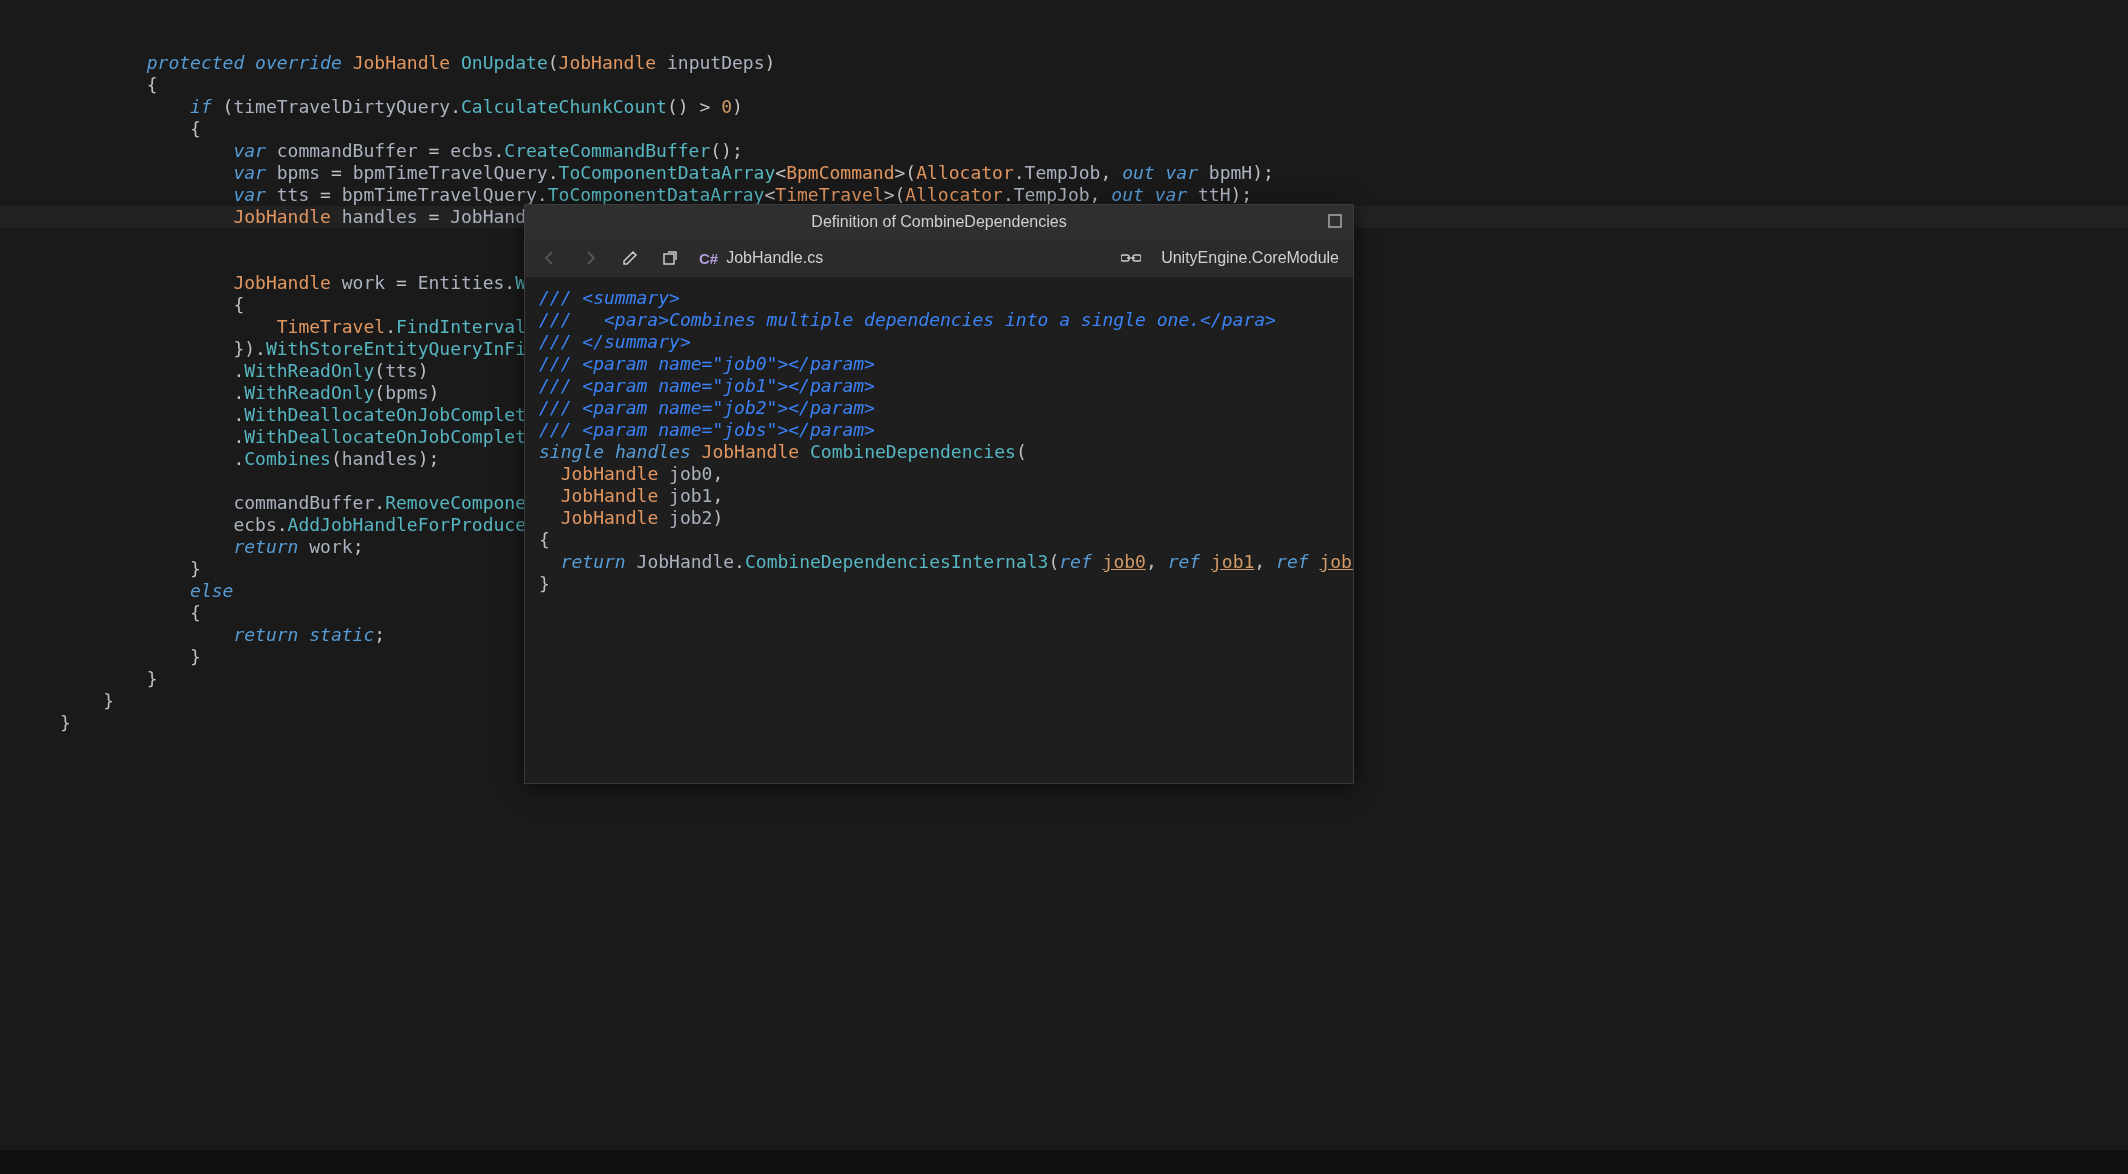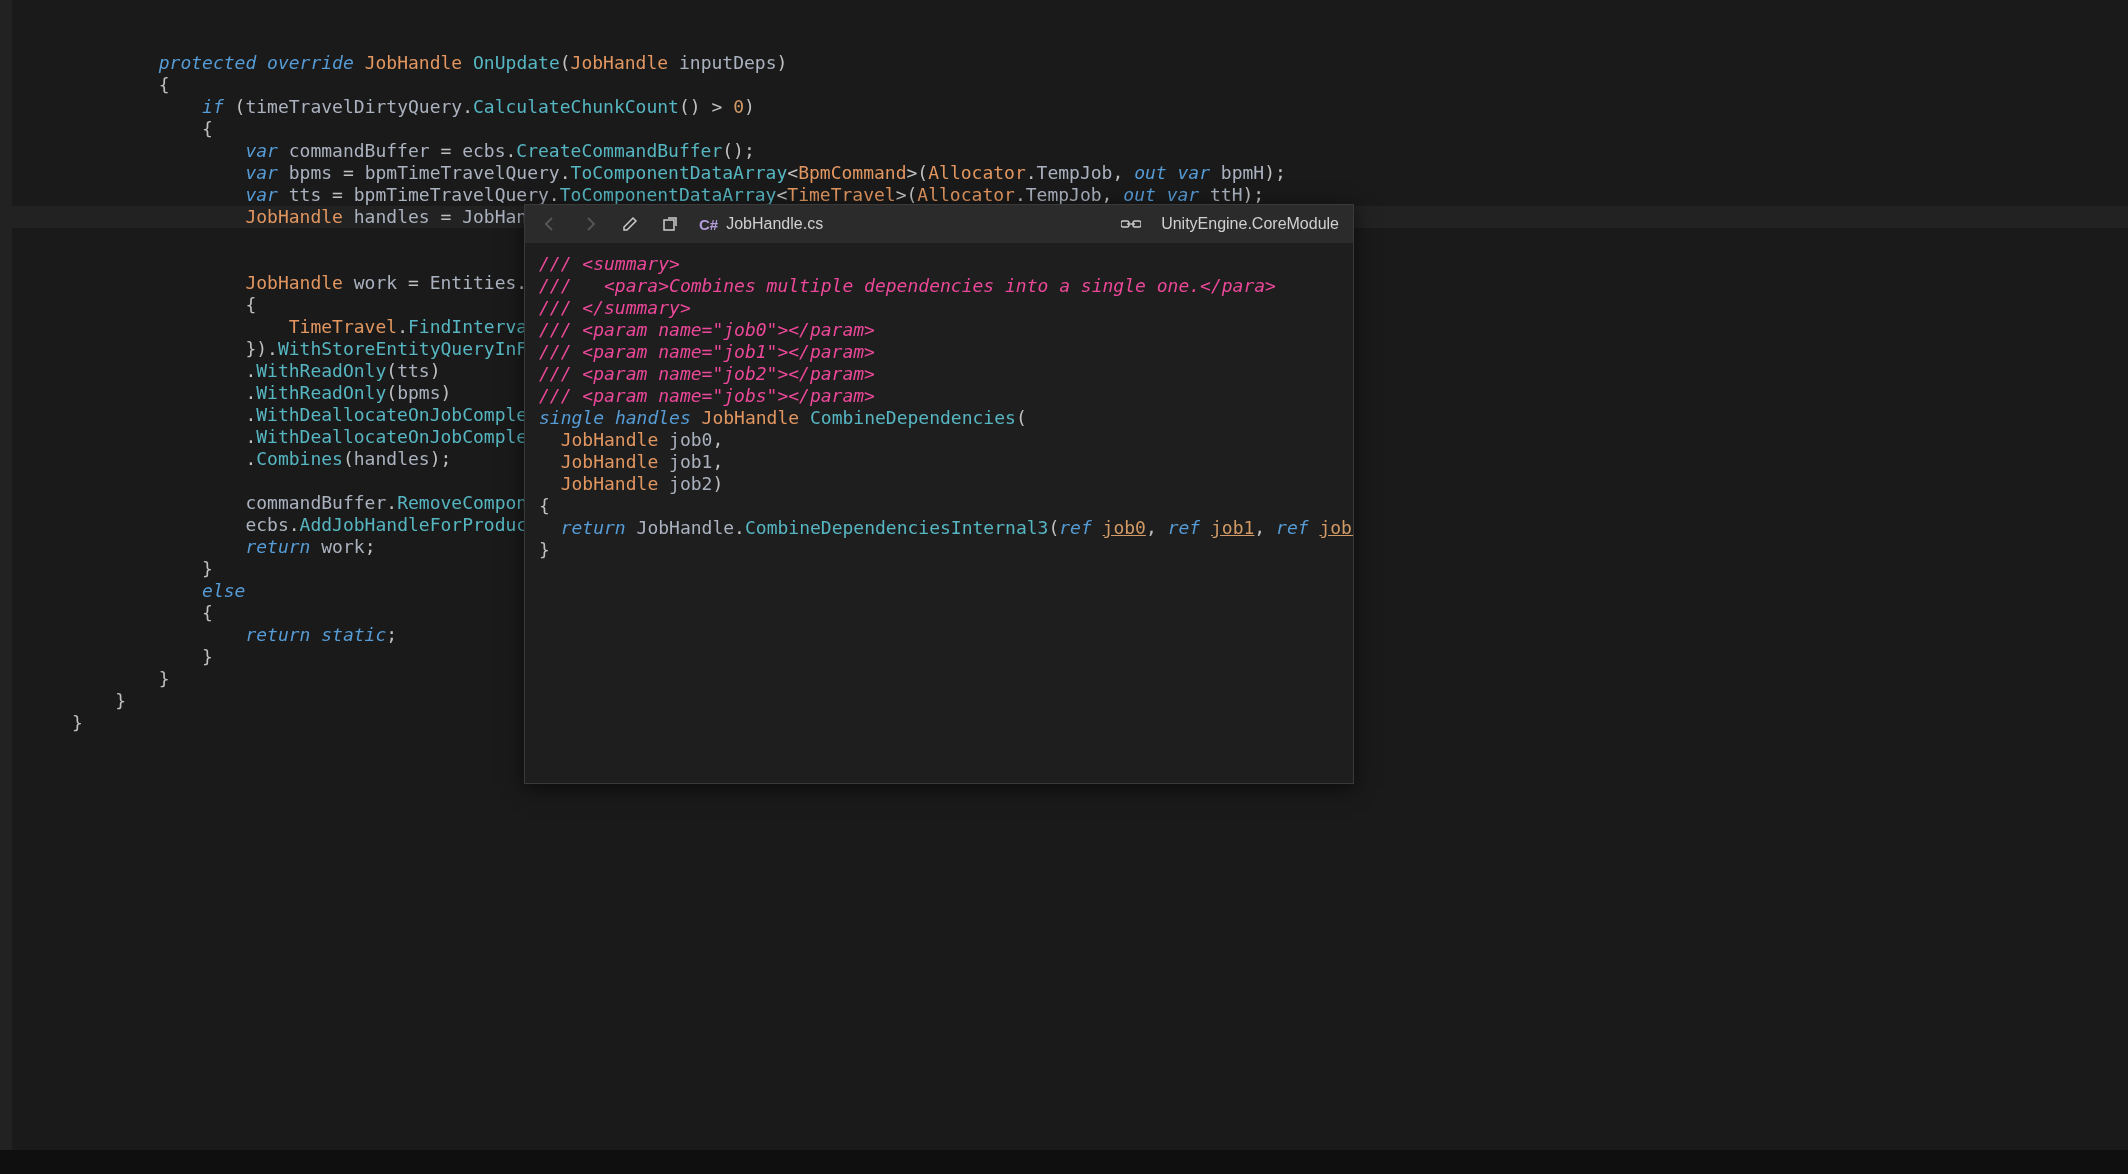--- a/index.html
+++ b/index.html
@@ -13,21 +13,20 @@
     overflow: hidden;
     position: relative;
   }
   .editor {
     position: absolute;
     left: 0; top: 0; right: 0; bottom: 0;
     background: #1a1a1a;
     padding-top: 30px;
     white-space: pre;
     line-height: 22px;
-    margin-left: 12px;
   }
   .gutter-area {
     position: absolute;
     left: 0; top: 0; bottom: 0;
     width: 50px;
     background: #222;
   }
   .code-line {
     padding-left: 60px;
   }
@@ -36,21 +35,21 @@
     display: block;
     width: 100%;
   }
   
   .kw   { color: #569cd6; font-style: italic; }                            
   .kwi  { color: #569cd6; font-style: italic; }        
   .typ  { color: #e29660; }                            
   .mth  { color: #56b6c2; }                            
   .gry  { color: #abb2bf; }                            
   .num  { color: #d19a66; }                            
-  .cmt  { color: #ec4899; font-style: italic; text-align: right; }        
+  .cmt  { color: #3b82f6; font-style: italic; text-align: right; }        
   .pun  { color: #bfbfbf; }
   .ref  { color: #d19a66; text-decoration: underline; }
 
   
   .popup {
     position: absolute;
     left: 524px;
     top: 204px;
     width: 830px;
     height: 580px;
@@ -157,20 +156,28 @@
 <span class="code-line">            <span class="kwi">else</span></span>
 <span class="code-line">            <span class="pun">{</span></span>
 <span class="code-line">                <span class="kwi">return</span> <span class="kwi">static</span>;</span>
 <span class="code-line">            <span class="pun">}</span></span>
 <span class="code-line">        <span class="pun">}</span></span>
 <span class="code-line">    <span class="pun">}</span></span>
 <span class="code-line"><span class="pun">}</span></span>
 </div>
 
 <div class="popup">
+  <div class="title">
+    <span>Definition of CombineDependencies</span>
+    <span class="max-icon">
+      <svg viewBox="0 0 16 16" width="16" height="16">
+          <rect x="2" y="2" width="12" height="12" fill="none" stroke="#aaa" stroke-width="1.5"></rect>
+        </svg>
+    </span>
+  </div>
   <div class="toolbar">
     <span class="tb-btn disabled">
       <svg viewBox="0 0 16 16" width="16" height="16">
           <path d="M10 2 L4 8 L10 14" fill="none" stroke="currentColor" stroke-width="2"></path>
         </svg>
     </span>
     <span class="tb-btn disabled">
       <svg viewBox="0 0 16 16" width="16" height="16">
           <path d="M6 2 L12 8 L6 14" fill="none" stroke="currentColor" stroke-width="2"></path>
         </svg>

